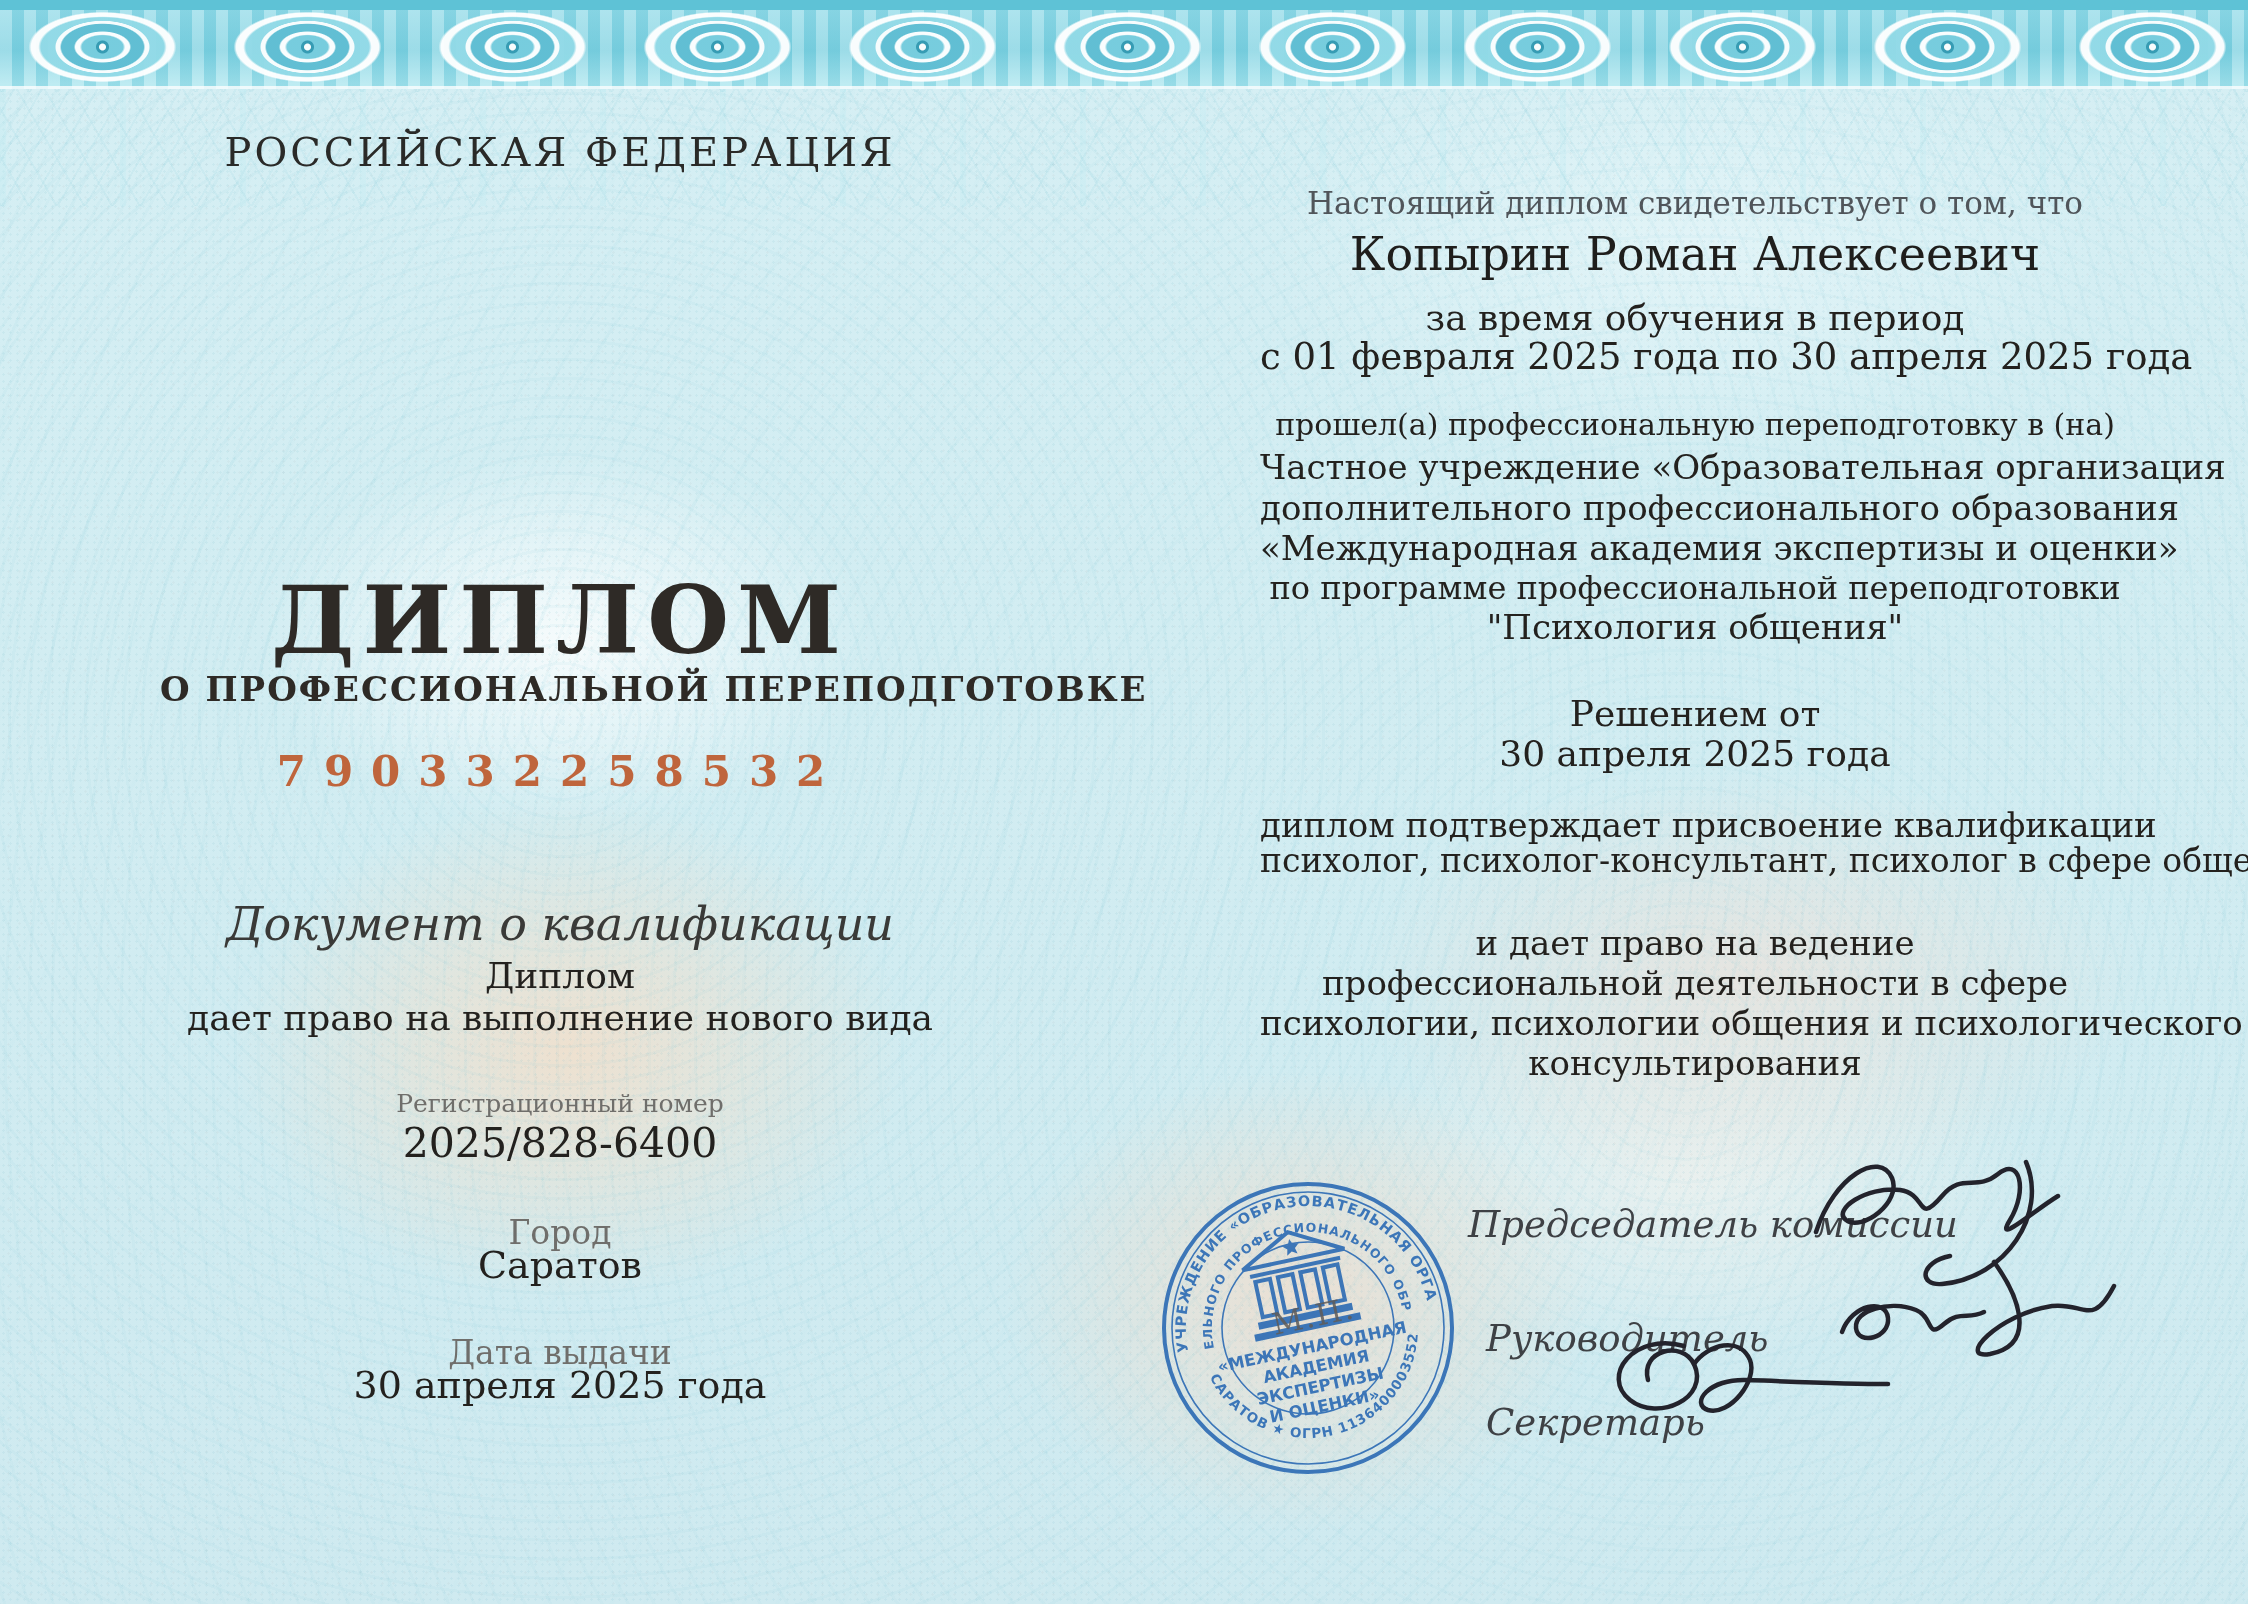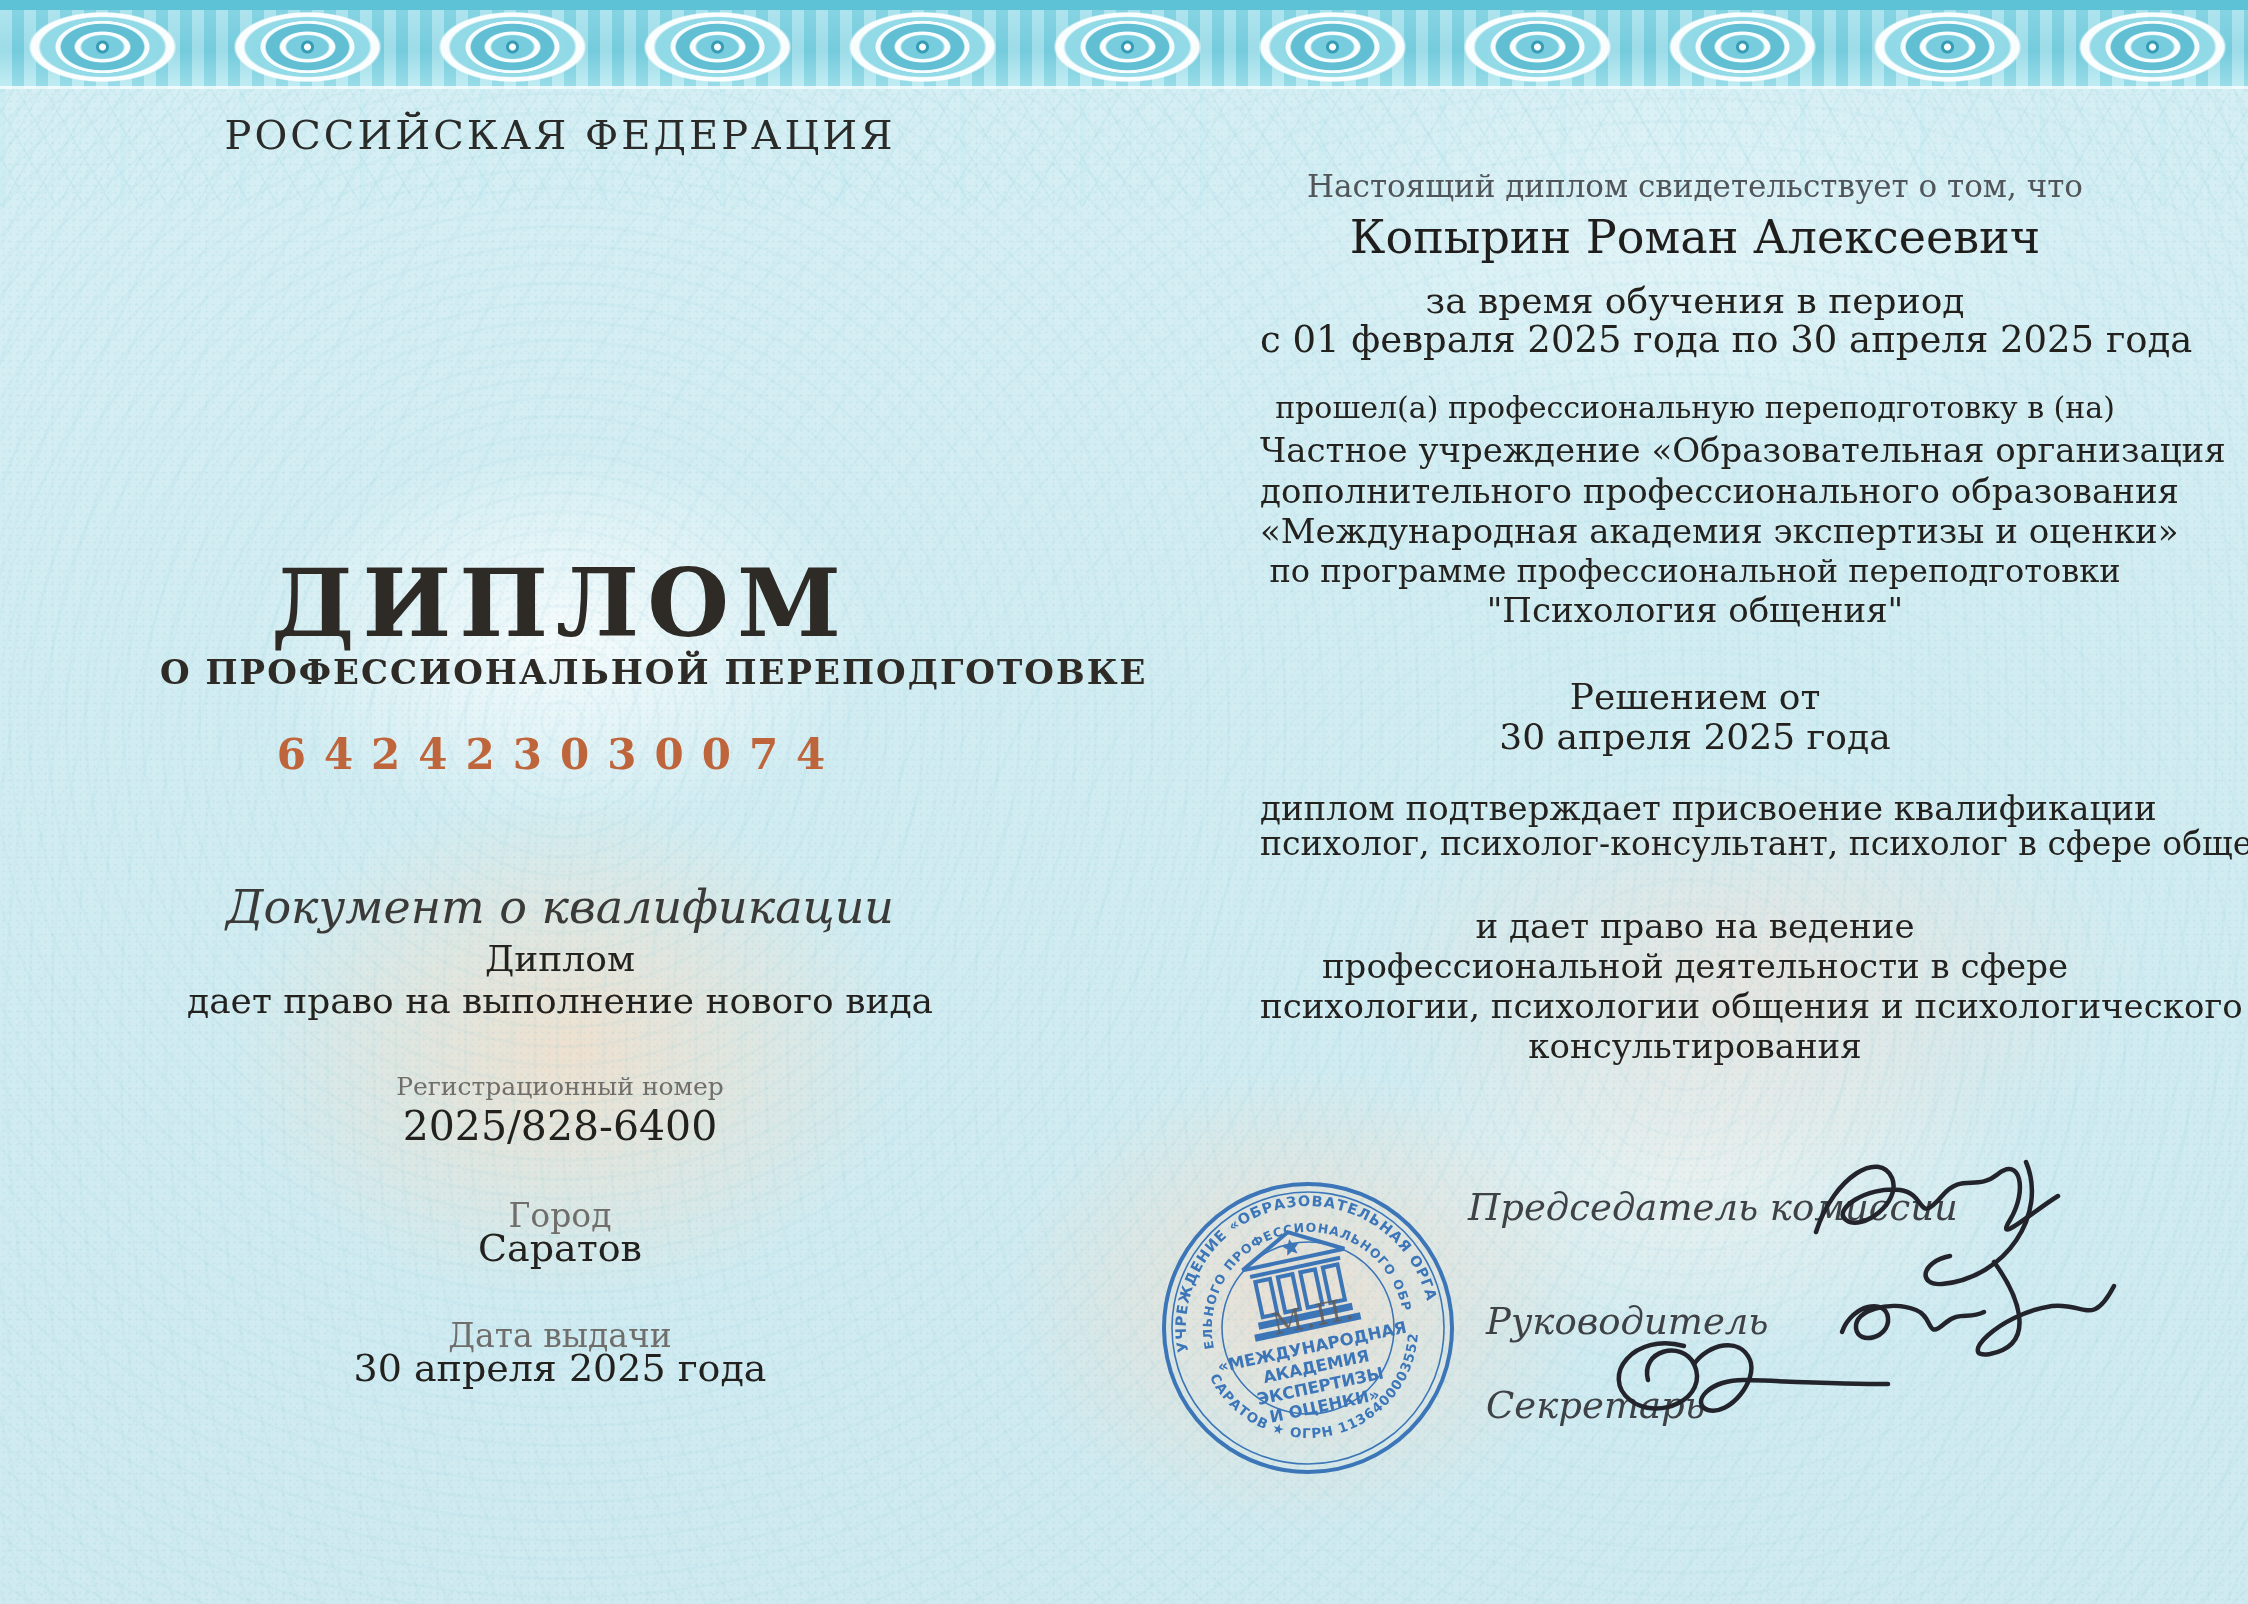--- a/index.html
+++ b/index.html
@@ -50,21 +50,21 @@
     left:0;width:100%;
     background:
       repeating-linear-gradient(60deg, rgba(140,205,218,.16) 0 2px, transparent 2px 24px),
       repeating-linear-gradient(-60deg, rgba(140,205,218,.16) 0 2px, transparent 2px 24px),
       repeating-linear-gradient(90deg, rgba(190,235,242,.35) 0 6px, transparent 6px 120px);
   }
   .arches-top{top:86px;height:120px;opacity:.8;}
   .arches-bottom{bottom:74px;height:92px;opacity:.9;}
 
   
-  .t{position:absolute;white-space:nowrap;color:#23211e;}
+  .t{position:absolute;white-space:nowrap;color:#23211e;margin-top:17px;}
   .center-left{left:160px;width:800px;text-align:center;}
   .center-right{left:1260px;width:870px;text-align:center;}
   .gray{color:#6f6e6b;}
   .intro-gray{color:#50555a;}
   .italic{font-style:italic;}
   .doc-title{font-weight:bold;letter-spacing:8px;color:#2e2a26;}
   .doc-subtitle{font-weight:bold;letter-spacing:2px;color:#2e2a26;}
   .serial{font-weight:bold;letter-spacing:18px;color:#bf653c;}
   .sig-label{font-style:italic;color:#3e4145;}
 
@@ -84,21 +84,21 @@
   <div class="layer waves"></div>
   <div class="layer arches arches-top"></div>
   <div class="layer arches arches-bottom"></div>
   <div class="layer band band-top"></div>
   <div class="layer band band-bottom"></div>
 
   <div class="t" style="left:210px;top:112px;width:700px;text-align:center;font-size:40px;letter-spacing:3px;color:#2a2a28;">РОССИЙСКАЯ ФЕДЕРАЦИЯ</div>
 
   <div class="t center-left doc-title" style="top:548px;font-size:94px;">ДИПЛОМ</div>
   <div class="t center-left doc-subtitle" style="top:652px;font-size:34px;">О ПРОФЕССИОНАЛЬНОЙ ПЕРЕПОДГОТОВКЕ</div>
-  <div class="t center-left serial" style="top:730px;font-size:42px;">642423030074</div>
+  <div class="t center-left serial" style="top:730px;font-size:42px;">790332258532</div>
   <div class="t center-left italic" style="top:880px;font-size:46px;color:#3a3a38;">Документ о квалификации</div>
   <div class="t center-left" style="top:938px;font-size:36px;">Диплом</div>
   <div class="t center-left" style="top:980px;font-size:36px;">дает право на выполнение нового вида</div>
   <div class="t center-left gray" style="top:1072px;font-size:25px;">Регистрационный номер</div>
   <div class="t center-left" style="top:1102px;font-size:41px;">2025/828-6400</div>
   <div class="t center-left gray" style="top:1196px;font-size:33px;">Город</div>
   <div class="t center-left" style="top:1226px;font-size:38px;">Саратов</div>
   <div class="t center-left gray" style="top:1316px;font-size:33px;">Дата выдачи</div>
   <div class="t center-left" style="top:1346px;font-size:38px;">30 апреля 2025 года</div>
 

